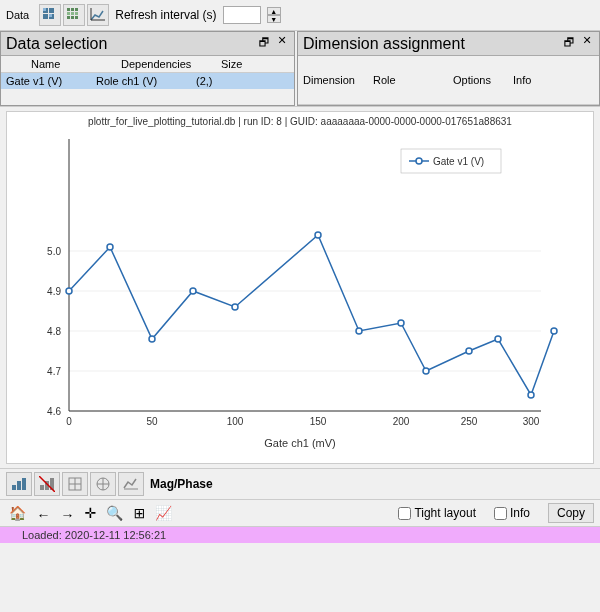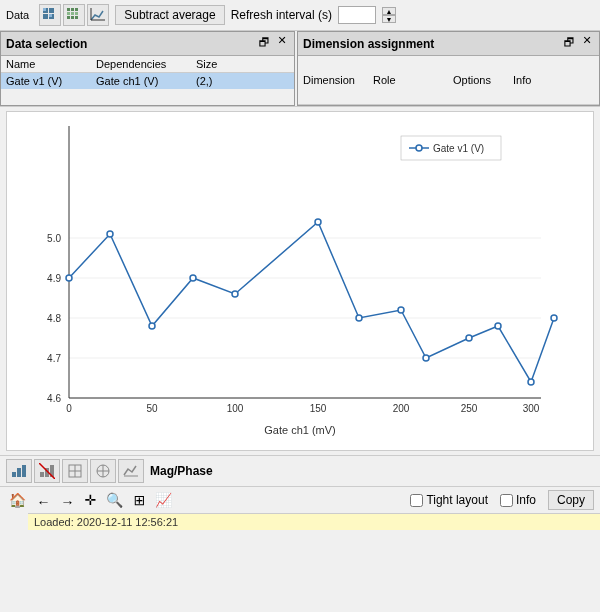--- a/index.html
+++ b/index.html
@@ -96,22 +96,22 @@
     }
     .panel-header {
       display: flex;
       align-items: center;
       justify-content: space-between;
       background: #d8d8d8;
       padding: 2px 5px;
       border-bottom: 1px solid #aaa;
     }
     .panel-title {
-      font-size: 12px;
-      font-weight: bold;
+      font-size: 16px;
+      font-weight: normal;
     }
     .panel-controls {
       display: flex;
       gap: 4px;
     }
     .panel-ctrl-btn {
       font-size: 11px;
       cursor: pointer;
       width: 14px;
       text-align: center;
@@ -127,20 +127,21 @@
     }
     .table-row-selected {
       display: grid;
       grid-template-columns: 90px 100px 50px;
       padding: 2px 5px;
       background: #b8d4f0;
       font-size: 11px;
     }
     .col-header {
       font-size: 11px;
+      margin-left: 25px;
     }
 
     
     .dim-table-header {
       display: grid;
       grid-template-columns: 70px 80px 60px 40px;
       padding: 18px 5px;
       border-bottom: 1px solid #ccc;
       font-size: 11px;
     }
@@ -218,44 +219,43 @@
       align-items: center;
     }
     .nav-icon {
       font-size: 14px;
       cursor: pointer;
       padding: 2px 3px;
     }
     .nav-right {
       display: flex;
       align-items: center;
-      gap: 12px;
+      gap: 18px;
       font-size: 12px;
     }
     .checkbox-wrap {
       display: flex;
       align-items: center;
       gap: 3px;
     }
     .nav-btn {
       padding: 2px 8px;
       font-size: 12px;
       border: 1px solid #bbb;
       background: #e8e8e8;
       cursor: pointer;
     }
 
     
     .status-bar {
-      padding: 2px 6px;
+      padding: 2px 22px;
       font-size: 11px;
       color: #333;
       border-top: 1px solid #ccc;
-      background: #fef9c3;
-      margin-left: 28px;
+      background: #f0abfc;
     }
 
     
     .legend-box {
       fill: white;
       stroke: #aaa;
       stroke-width: 0.5;
     }
   </style>
 </head>
@@ -288,21 +288,20 @@
       </svg>
     </div>
     <div class="toolbar-icon">
       <svg width="16" height="16" viewBox="0 0 16 16">
         <polyline points="1,13 5,8 9,10 13,4" fill="none" stroke="#4a7a9b" stroke-width="1.5"></polyline>
         <line x1="1" y1="13" x2="15" y2="13" stroke="#333" stroke-width="1"></line>
         <line x1="1" y1="1" x2="1" y2="13" stroke="#333" stroke-width="1"></line>
       </svg>
     </div>
   </div>
-  <button class="toolbar-btn">Subtract average</button>
   <span class="toolbar-label">Refresh interval (s)</span>
   <input class="refresh-input" type="text" value="0.3" style="">
   <div class="spinner-wrap">
     <div class="spinner-btn">▲</div>
     <div class="spinner-btn">▼</div>
   </div>
 </div>
 
 <div class="panels-row">
 
@@ -314,21 +313,21 @@
         <span class="panel-ctrl-btn">✕</span>
       </div>
     </div>
     <div class="table-header">
       <span class="col-header">Name</span>
       <span class="col-header">Dependencies</span>
       <span class="col-header">Size</span>
     </div>
     <div class="table-row-selected">
       <span>Gate v1 (V)</span>
-      <span>Gate ch1 (V)</span>
+      <span>Role ch1 (V)</span>
       <span>(2,)</span>
     </div>
   </div>
 
   <div class="panel" style="flex:1;">
     <div class="panel-header">
       <span class="panel-title">Dimension assignment</span>
       <div class="panel-controls">
         <span class="panel-ctrl-btn">🗗</span>
         <span class="panel-ctrl-btn">✕</span>
@@ -337,20 +336,21 @@
     <div class="dim-table-header">
       <span>Dimension</span>
       <span>Role</span>
       <span>Options</span>
       <span>Info</span>
     </div>
   </div>
 </div>
 
 <div class="chart-container">
+  <div class="chart-subtitle">plottr_for_live_plotting_tutorial.db | run ID: 8 | GUID: aaaaaaaa-0000-0000-0000-017651a88631</div>
   <div class="chart-wrap">
     <svg width="570" height="330" viewBox="0 0 570 330" style="display:block;">
 
       <text x="289" y="318" text-anchor="middle" font-size="11" fill="#333">Gate ch1 (mV)</text>
 
       <line x1="58" y1="122" x2="530" y2="122" stroke="#ddd" stroke-width="0.5"></line>
       <line x1="58" y1="162" x2="530" y2="162" stroke="#ddd" stroke-width="0.5"></line>
       <line x1="58" y1="202" x2="530" y2="202" stroke="#ddd" stroke-width="0.5"></line>
       <line x1="58" y1="242" x2="530" y2="242" stroke="#ddd" stroke-width="0.5"></line>
       <line x1="58" y1="282" x2="530" y2="282" stroke="#ddd" stroke-width="0.5"></line>

